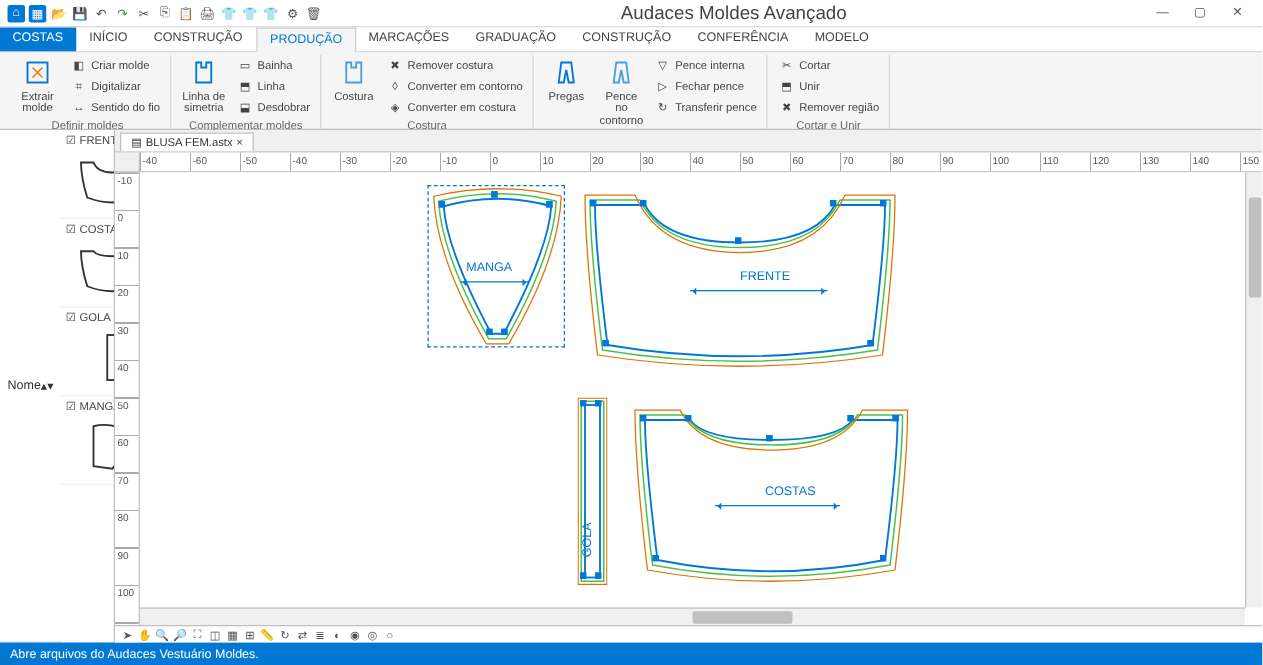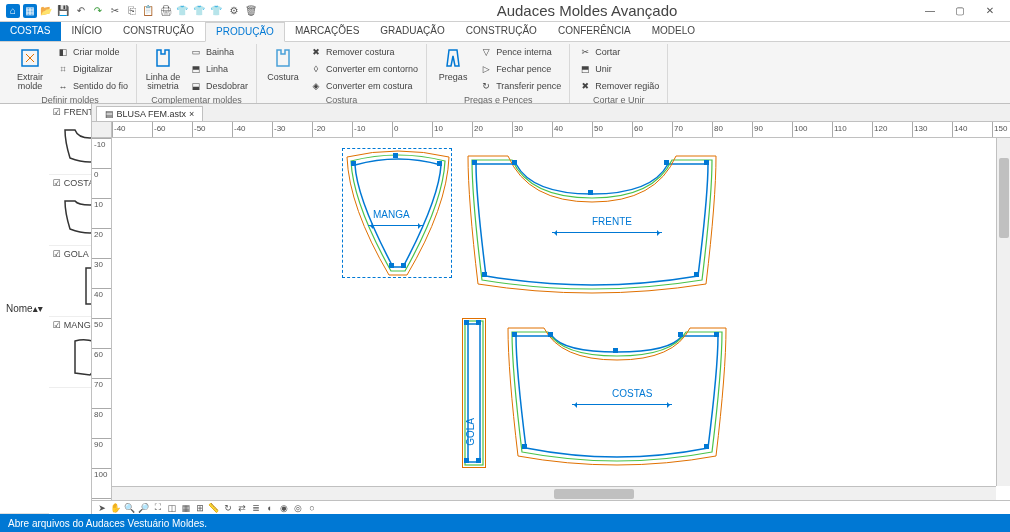--- a/index.html
+++ b/index.html
@@ -424,20 +424,28 @@
 
   <div class="ribbon-group">
     <div class="ribbon-group-content">
       <div class="rbtn-large">
         <span class="icon">
             <svg width="24" height="24">
               <path d="M8 4 L6 20 L10 20 L12 10 L14 20 L18 20 L16 4 Z" fill="none" stroke="#0078d4" stroke-width="1.5"></path>
             </svg>
           </span>
         <span class="label">Pregas</span>
+      </div>
+      <div class="rbtn-large">
+        <span class="icon">
+            <svg width="24" height="24">
+              <path d="M8 4 L6 20 L10 20 L12 10 L14 20 L18 20 L16 4 Z" fill="none" stroke="#4aa0d8" stroke-width="1.5"></path>
+            </svg>
+          </span>
+        <span class="label">Pence no contorno</span>
       </div>
       <div class="rbtn-stack">
         <div class="rbtn-small">
             <span class="icon">▽</span>
             <span>Pence interna</span>
           </div>
         <div class="rbtn-small">
             <span class="icon">▷</span>
             <span>Fechar pence</span>
           </div>

